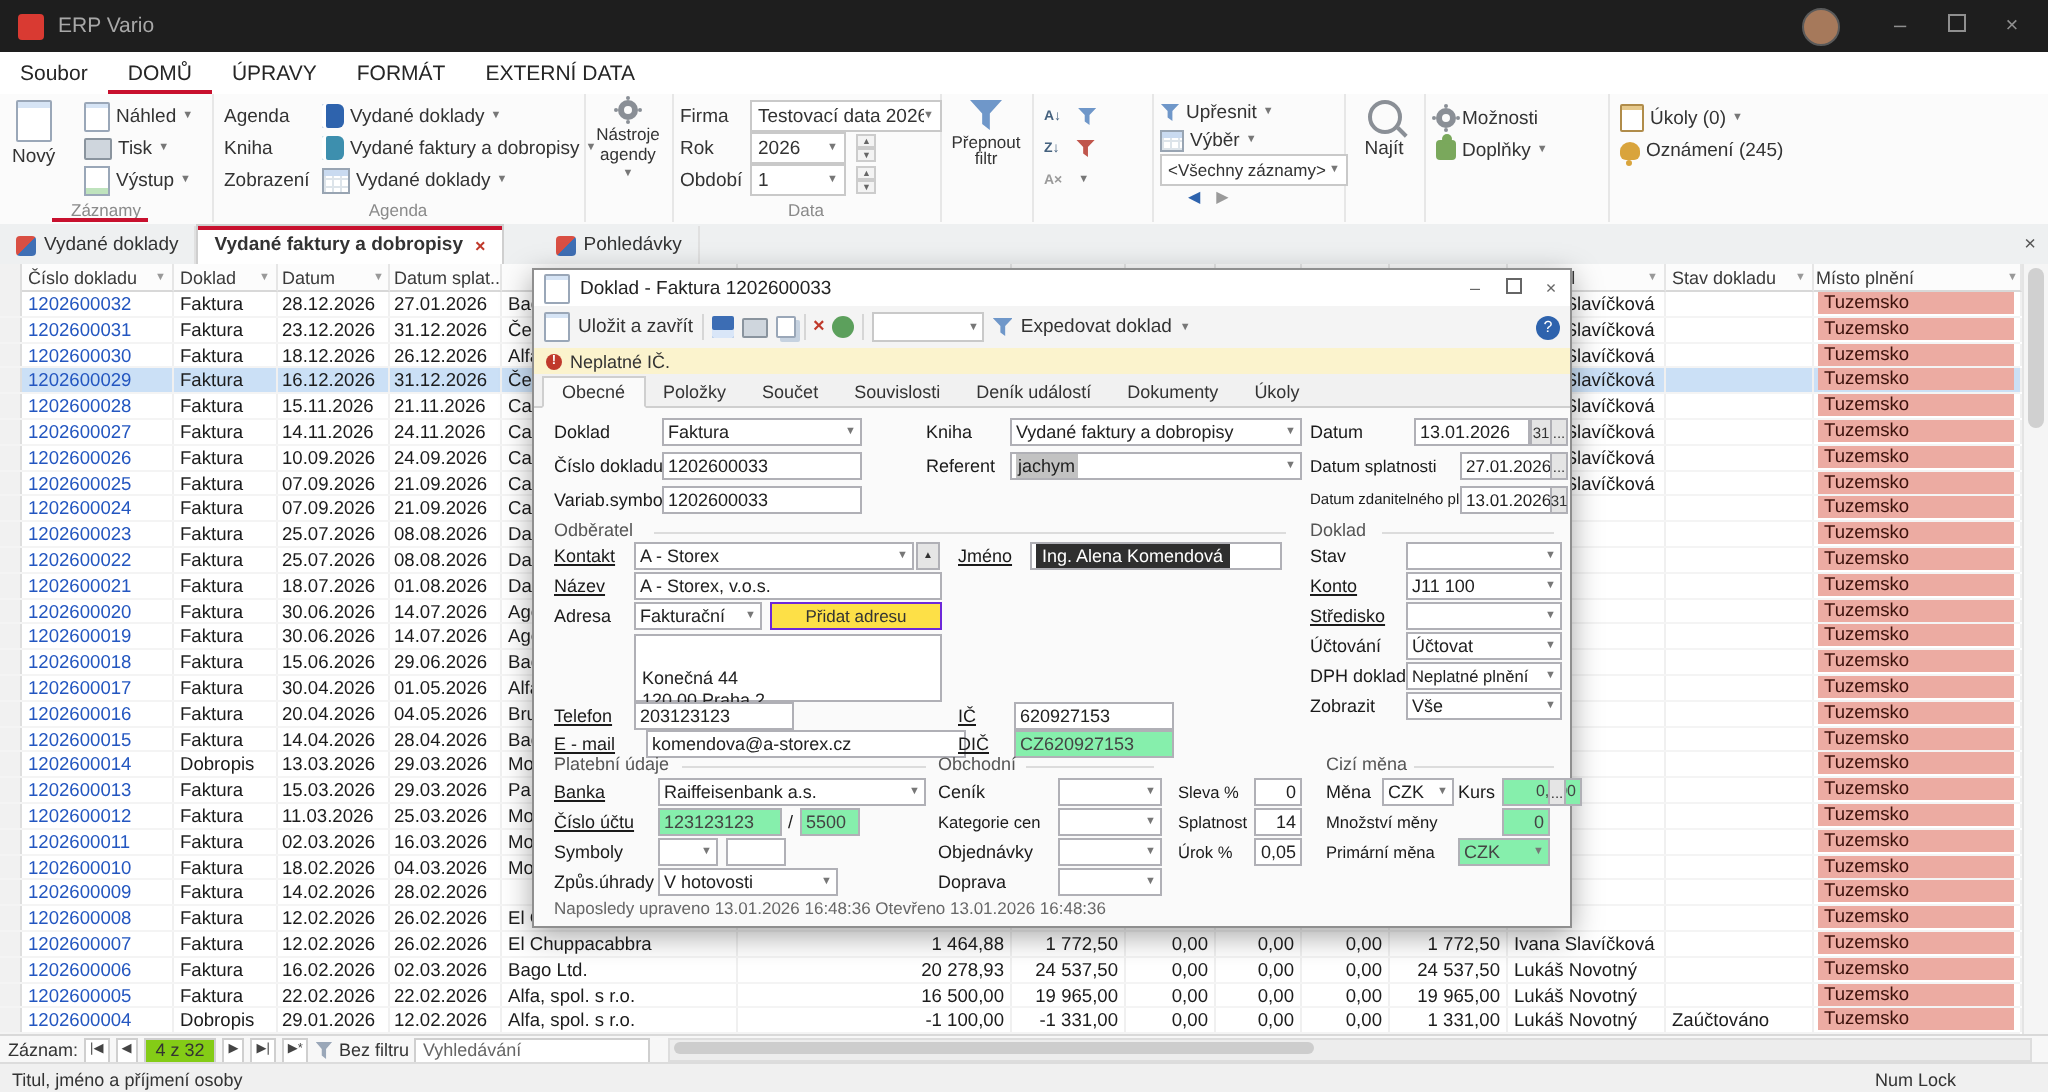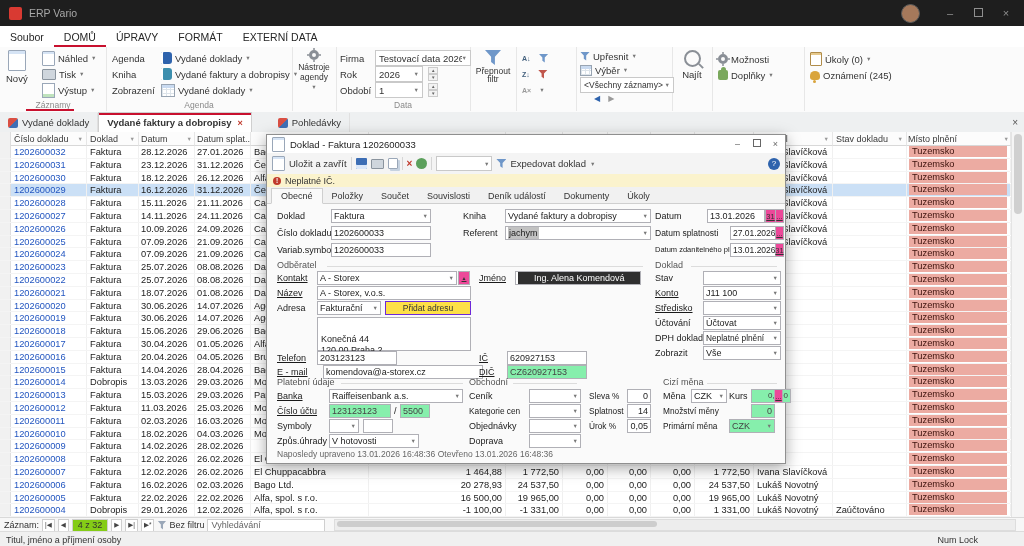--- a/index.html
+++ b/index.html
@@ -141,24 +141,24 @@
   .dtabs span{padding:2px 9px;color:#333;}
   .dtabs .active{background:#fafafa;border:1px solid #cfcfcf;border-bottom:1px solid #fafafa;margin-bottom:-1px;}
   .dbody{position:absolute;top:68px;left:0;right:0;bottom:0;}
   .dl{position:absolute;font-size:9px;color:#1a1a1a;white-space:nowrap;line-height:14px;}
   .dl.u{text-decoration:underline;}
   .df{position:absolute;height:14px;background:#fff;border:1px solid #b0b0b6;font-size:9px;line-height:12px;
       padding:0 2px;box-sizing:border-box;display:flex;align-items:center;white-space:nowrap;overflow:hidden;}
   .df .caret{margin-left:auto;}
   .df.dis{background:#86efac;color:#444;}
   .df.num{justify-content:flex-end;}
-  .selval{background:#2f2f2f;color:#fff;padding:0 16px;}
+  .selval{background:#2f2f2f;color:#fff;padding:0 3px;}
   .selgray{background:#c2c2c2;padding:0 1px;}
-  .dbtn{position:absolute;height:14px;box-sizing:border-box;border:1px solid #b0b0b6;background:#ec4899;font-size:7.5px;
-        display:flex;align-items:center;justify-content:center;color:#333;text-decoration:underline;}
+  .dbtn{position:absolute;height:14px;box-sizing:border-box;border:1px solid #b0b0b6;background:#e5e5e5;font-size:7.5px;
+        display:flex;align-items:center;justify-content:center;color:#333;}
   .dsec{position:absolute;font-size:9px;color:#555;white-space:nowrap;}
   .dline{position:absolute;height:1px;background:#dcdcdc;}
   .addrbox{position:absolute;background:#fff;border:1px solid #b0b0b6;font-size:9px;line-height:11px;
            padding:16px 3px;box-sizing:border-box;}
   .dfoot{position:absolute;font-size:8.5px;color:#666;white-space:nowrap;}
   .pridat{position:absolute;height:14px;box-sizing:border-box;border:1px solid #6d28d9;background:#fde047;font-size:8.5px;
           display:flex;align-items:center;justify-content:center;color:#333;}
 </style>
 </head>
 <body>

